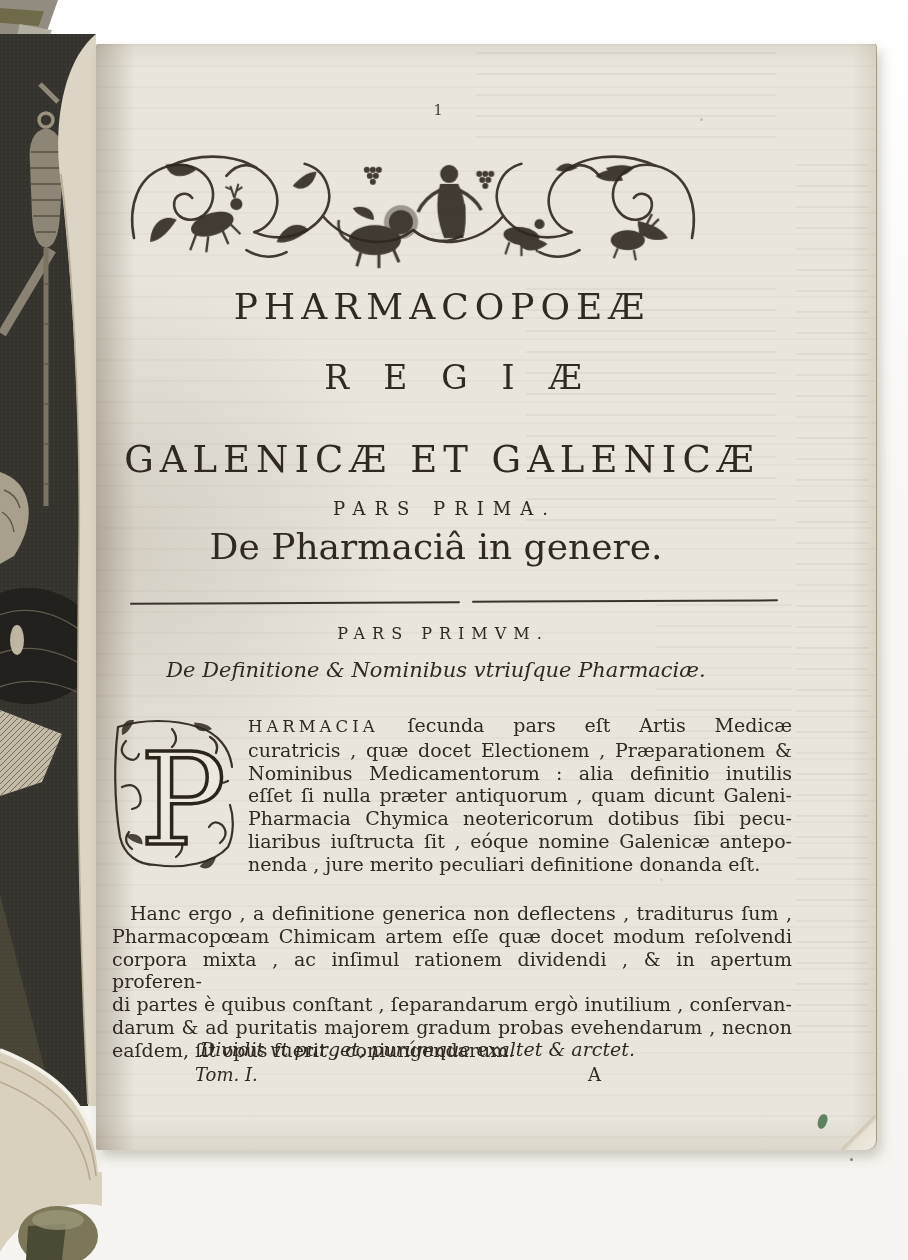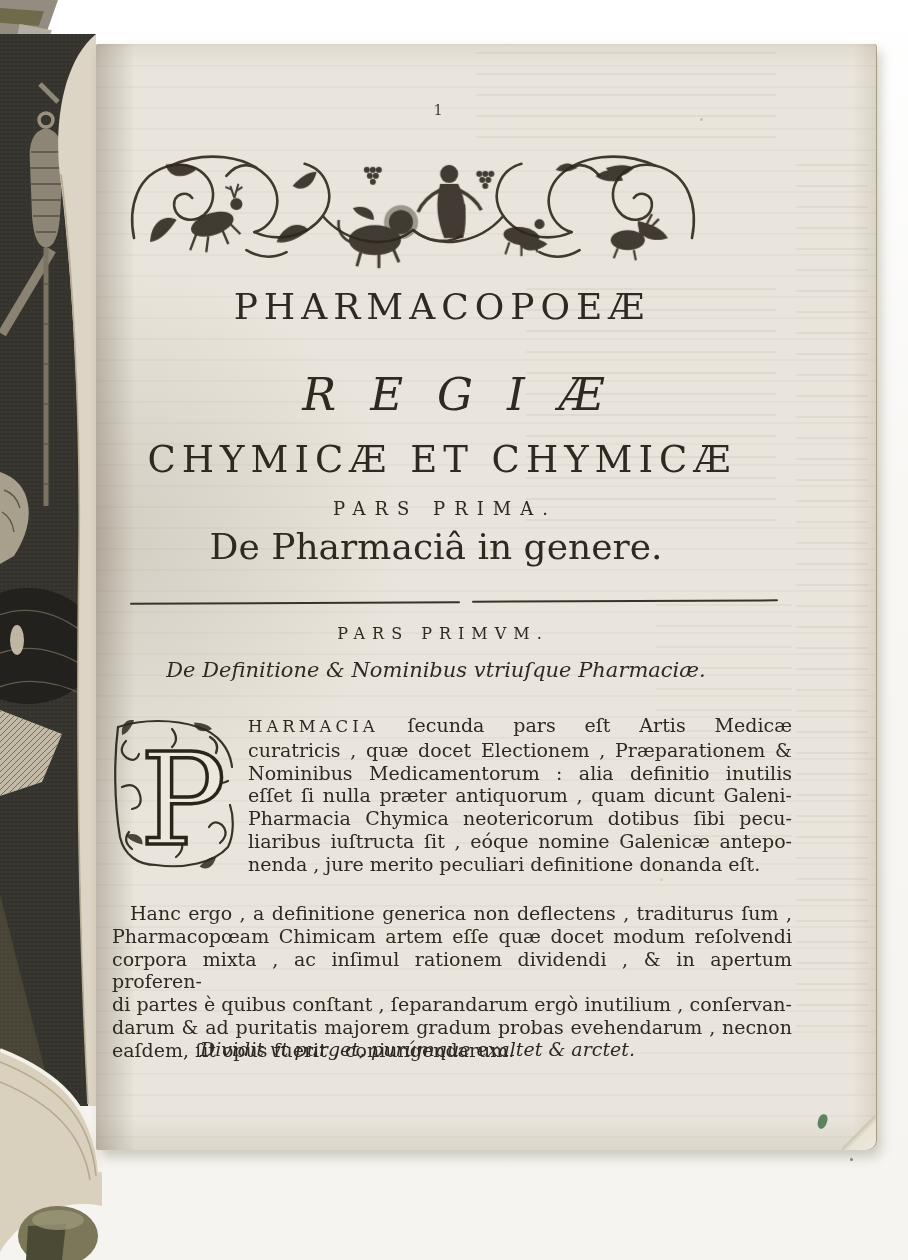--- a/index.html
+++ b/index.html
@@ -35,21 +35,21 @@
     border-radius:50% 40% 55% 45%;transform:rotate(14deg);opacity:.85;}
   .fold{position:absolute;right:0;bottom:0;width:34px;height:34px;
     background:linear-gradient(135deg, rgba(0,0,0,0) 46%, #cdc4ae 48%, #e8e3d6 58%, #eee9dd 100%);
     border-radius:0 0 10px 0;}
   
   .abs{position:absolute;}
   .ctr{left:8px;width:664px;text-align:center;}
   #pagenum{left:322px;top:58px;width:40px;text-align:center;font-size:14.5px;opacity:.9;}
   #headpiece{left:30px;top:100px;width:574px;height:138px;}
   #title1{top:242px;font-size:36px;letter-spacing:6px;padding-left:6px;}
-  #title2{top:324px;font-size:45px;letter-spacing:34px;padding-left:34px;font-style:italic;}
+  #title2{top:314px;font-size:33px;letter-spacing:34px;padding-left:34px;}
   #title3{top:394px;font-size:37px;letter-spacing:6px;padding-left:6px;}
   #partheading{top:454px;font-size:18px;letter-spacing:9px;padding-left:9px;}
   #subtitle{top:482px;font-size:36px;}
   .rule{position:absolute;height:2px;background:#3a332b;border-radius:1px;}
   #rule-l{left:34px;top:558px;width:330px;transform:rotate(-.25deg);}
   #rule-r{left:376px;top:556px;width:306px;transform:rotate(-.25deg);}
   #caput{top:580px;font-size:16px;letter-spacing:7px;padding-left:7px;}
   #chsub{top:614px;font-size:21px;font-style:italic;}
   .para{position:absolute;left:16px;width:680px;font-size:19px;line-height:22.8px;}
   #para1{top:670px;}
@@ -203,21 +203,21 @@
           <ellipse cx="500" cy="94" rx="17" ry="10"></ellipse>
           <circle cx="516" cy="85" r="5"></circle>
           <path d="M518 80 l6 -12 M522 82 l9 -9" stroke="#2f2820" stroke-width="2.4" fill="none"></path>
           <path d="M490 102 l-4 10 M506 104 l2 10" stroke="#2f2820" stroke-width="2.2" fill="none"></path>
         </g>
       </g>
     </svg>
 
     <div id="title1" class="abs ctr">PHARMACOPOEÆ</div>
     <div id="title2" class="abs ctr">REGIÆ</div>
-    <div id="title3" class="abs ctr">CHYMICÆ ET CHYMICÆ</div>
+    <div id="title3" class="abs ctr">GALENICÆ ET GALENICÆ</div>
     <div id="partheading" class="abs ctr">PARS PRIMA.</div>
     <div id="subtitle" class="abs ctr">De Pharmaciâ in genere.</div>
 
     <div id="rule-l" class="rule"></div>
     <div id="rule-r" class="rule"></div>
 
     <div id="caput" class="abs ctr">PARS PRIMVM.</div>
     <div id="chsub" class="abs ctr">De Definitione &amp; Nominibus vtriuſque Pharmaciæ.</div>
 
     <div id="para1" class="para">
@@ -254,17 +254,21 @@
     <div id="para2" class="para">
       <div class="tline indent">Hanc ergo , a definitione generica non deflectens , traditurus ſum ,</div>
       <div class="tline">Pharmacopœam Chimicam artem eſſe quæ docet modum reſolvendi</div>
       <div class="tline">corpora mixta , ac inſimul rationem dividendi , &amp; in apertum proferen-</div>
       <div class="tline">di partes è quibus  conſtant , ſeparandarum ergò inutilium , conſervan-</div>
       <div class="tline">darum &amp; ad puritatis majorem gradum  probas evehendarum , necnon</div>
       <div class="tline last">eaſdem, ſit opus fuerit , coniungendarum.</div>
     </div>
 
     <div id="verse" class="abs">Dividit vt purget, purúmque exaltet &amp; arctet.</div>
+    <div id="footline" class="abs">
+      <span id="tome">Tom. I.</span>
+      <span id="sig">A</span>
+    </div>
 
     <div class="greenmark"></div>
     <div class="fold"></div>
   </div>
 </div>
 
 </body></html>

